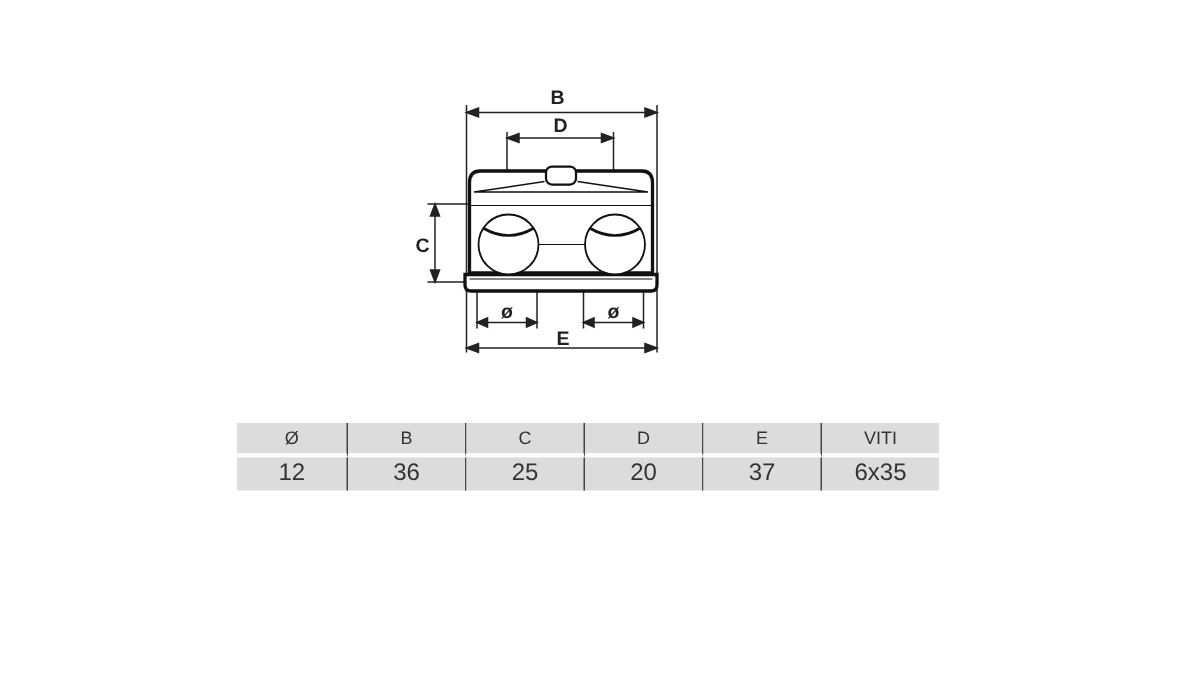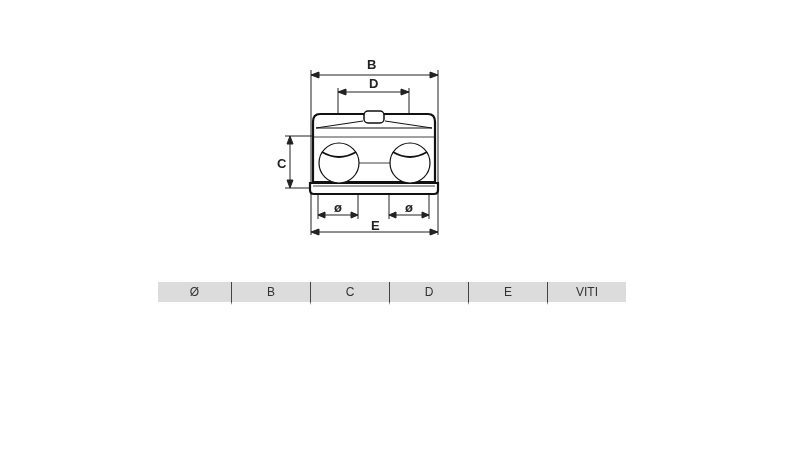--- a/index.html
+++ b/index.html
@@ -72,14 +72,22 @@
 <table id="spec-table">
   <tbody>
       <tr class="hdr">
     <td>Ø</td>
     <td>B</td>
     <td>C</td>
     <td>D</td>
     <td>E</td>
     <td>VITI</td>
   </tr>
+  <tr class="val">
+    <td>12</td>
+    <td>36</td>
+    <td>25</td>
+    <td>20</td>
+    <td>37</td>
+    <td>6x35</td>
+  </tr>
 </tbody>
   </table>
 
 </body></html>

